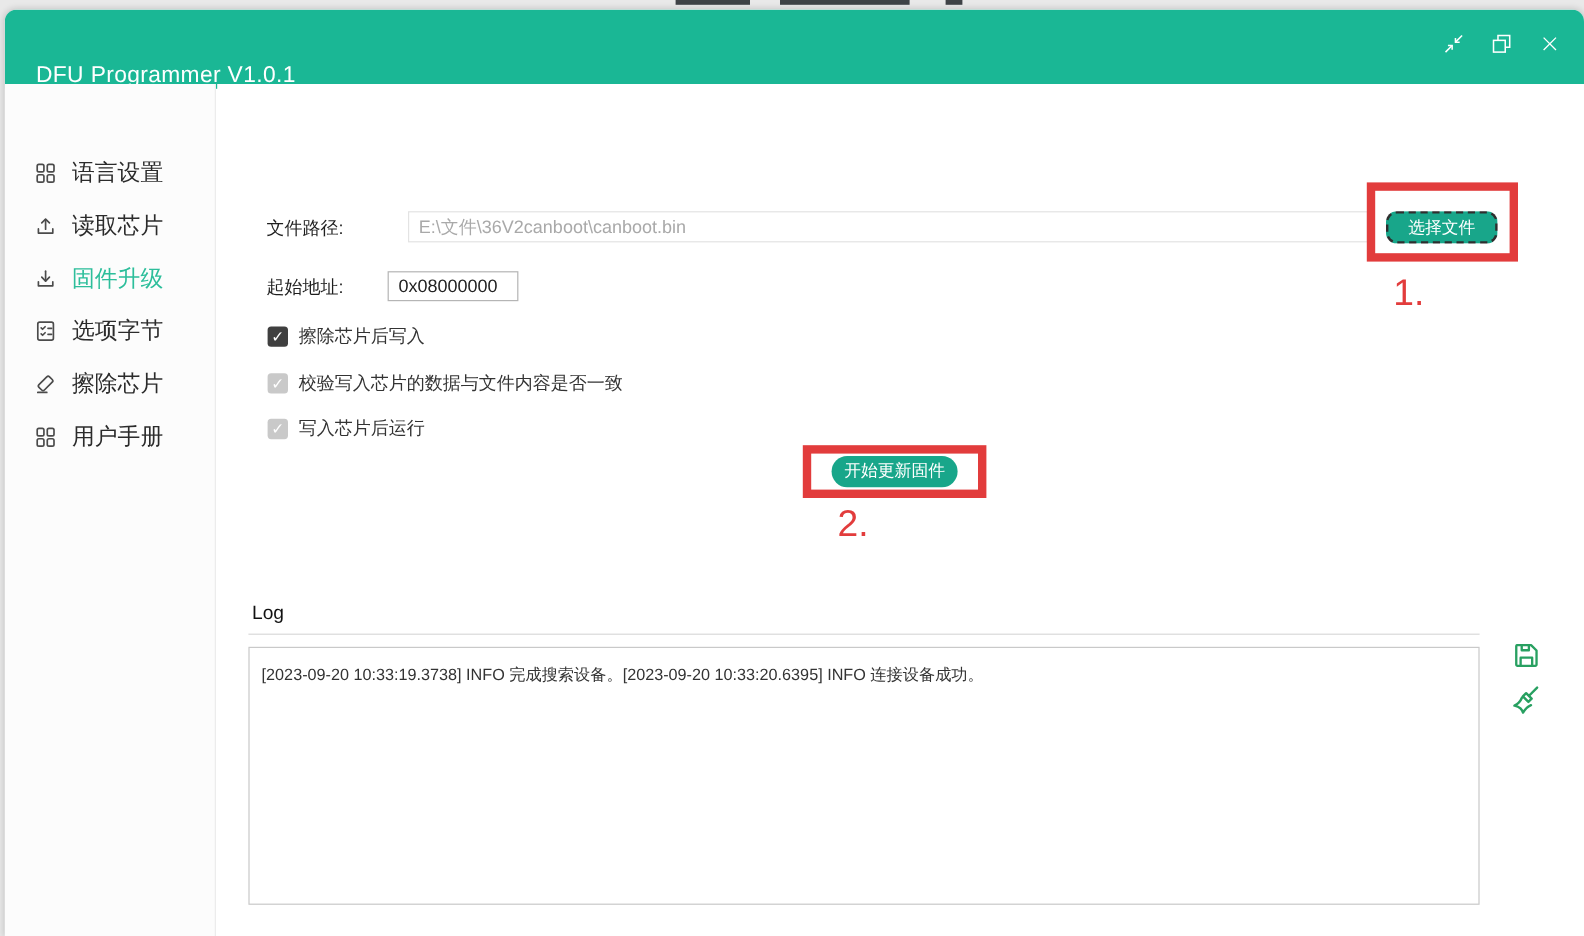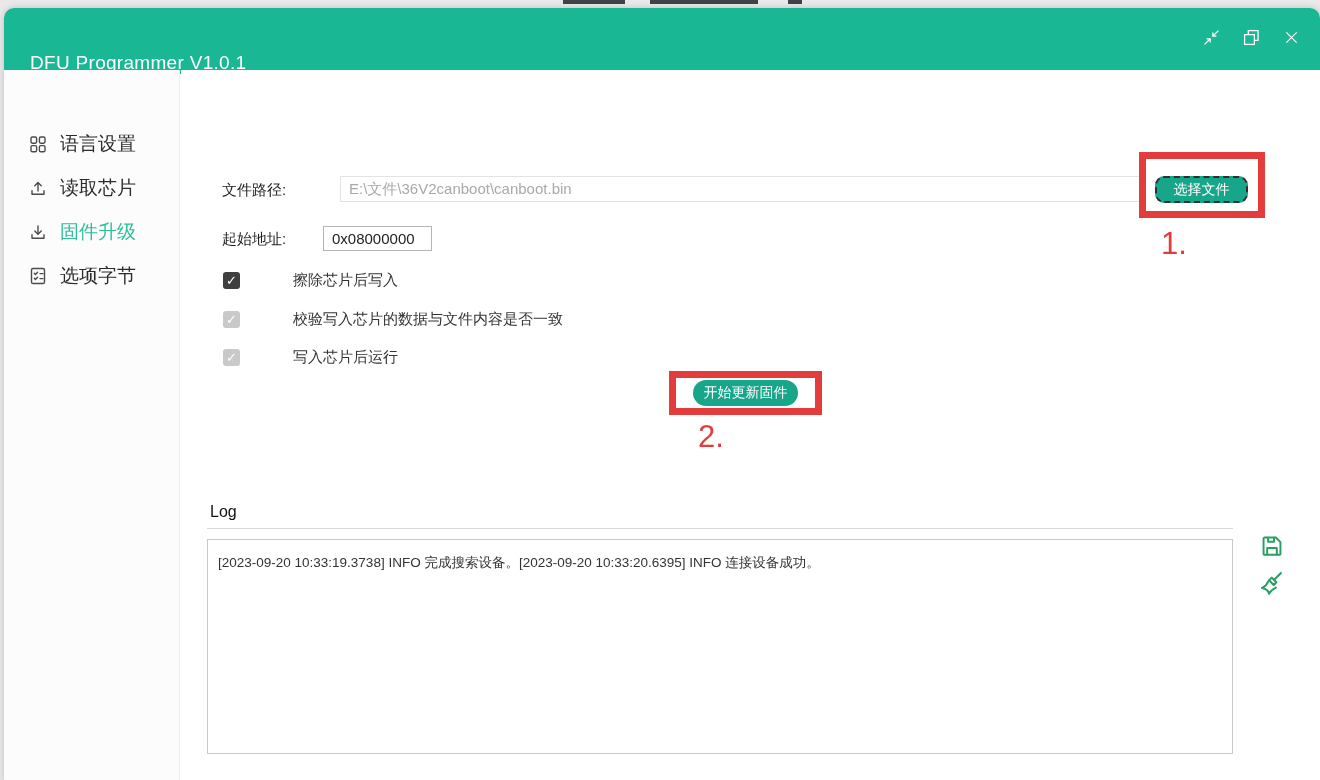--- a/index.html
+++ b/index.html
@@ -44,21 +44,21 @@
   .red-box-1 { left:958px; top:82px; width:126px; height:66px; }
   .red-box-2 { left:488px; top:301px; width:153px; height:44px; }
   .red-num { position:absolute; color:#e23c3c; font-size:31px; }
   .red-num-1 { left:980px; top:156px; }
   .red-num-2 { left:517px; top:349px; }
 
   .cb-row { position:absolute; left:42px; display:flex; align-items:center; cursor:pointer; }
   .cb-box { width:17px; height:17px; border-radius:3px; display:flex; align-items:center; justify-content:center; margin-right:9px; color:#fff; font-size:13px; line-height:1; }
   .cb-on { background:#3f3f3f; }
   .cb-dis { background:#c9c9c9; cursor:default; }
-  .cb-label { font-size:15px; color:#333;margin-left:44px; }
+  .cb-label { font-size:15px; color:#333; }
 
   .log-title { position:absolute; left:29px; top:433px; font-size:16px; color:#111; }
   .log-divider { position:absolute; left:26px; top:458px; width:1026px; height:1px; background:#d9d9d9; }
   .log-box { position:absolute; left:26px; top:469px; width:1026px; height:215px; border:1px solid #c9c9c9; background:#fff; overflow:auto; padding:13px 10px; }
   .log-line { font-size:13.5px; color:#333; line-height:1.5; }
 
   .side-action { position:absolute; width:26px; height:26px; cursor:pointer; }
   .side-action svg { stroke:#28a061; stroke-width:1.5; fill:none; stroke-linecap:round; stroke-linejoin:round; }
   .save-act { left:1078px; top:463px; }
   .clean-act { left:1077px; top:499px; }
@@ -149,21 +149,43 @@
                 <rect x="3.5" y="2.5" width="13" height="15" rx="1.6"></rect>
                 <path d="M6.3 7.2 l1.2 1.2 2.1 -2.1"></path>
                 <path d="M12 7.6 h3"></path>
                 <path d="M6.3 12.2 l1.2 1.2 2.1 -2.1"></path>
                 <path d="M12 12.6 h3"></path>
               </svg>
           </span>
           <span class="s-label">选项字节</span>
         </div>
 
-
+        <div class="side-item">
+          <span class="s-icon">
+            <svg width="20" height="20" viewBox="0 0 20 20">
+                <g transform="rotate(-45 10 9.5)">
+                  <rect x="3.8" y="6.3" width="12.4" height="6.4" rx="1.6"></rect>
+                </g>
+                <path d="M3.5 17 h7.5"></path>
+              </svg>
+          </span>
+          <span class="s-label">擦除芯片</span>
+        </div>
+
+        <div class="side-item">
+          <span class="s-icon">
+            <svg width="20" height="20" viewBox="0 0 20 20">
+                <rect x="3" y="3" width="5.6" height="6.2" rx="1.4"></rect>
+                <rect x="11.4" y="3" width="5.6" height="6.2" rx="1.4"></rect>
+                <rect x="3" y="11.6" width="5.6" height="6.2" rx="1.4"></rect>
+                <rect x="11.4" y="11.6" width="5.6" height="6.2" rx="1.4"></rect>
+              </svg>
+          </span>
+          <span class="s-label">用户手册</span>
+        </div>
 
       </div>
     </div>
 
     <div class="main">
 
       <div class="field-label" style="left:41px; top:111px;">文件路径:</div>
       <input class="txt-input filepath-input" type="text" readonly="" value="E:\文件\36V2canboot\canboot.bin" style="">
       <div class="red-box red-box-1"></div>
       <button class="teal-btn select-btn">选择文件</button>

